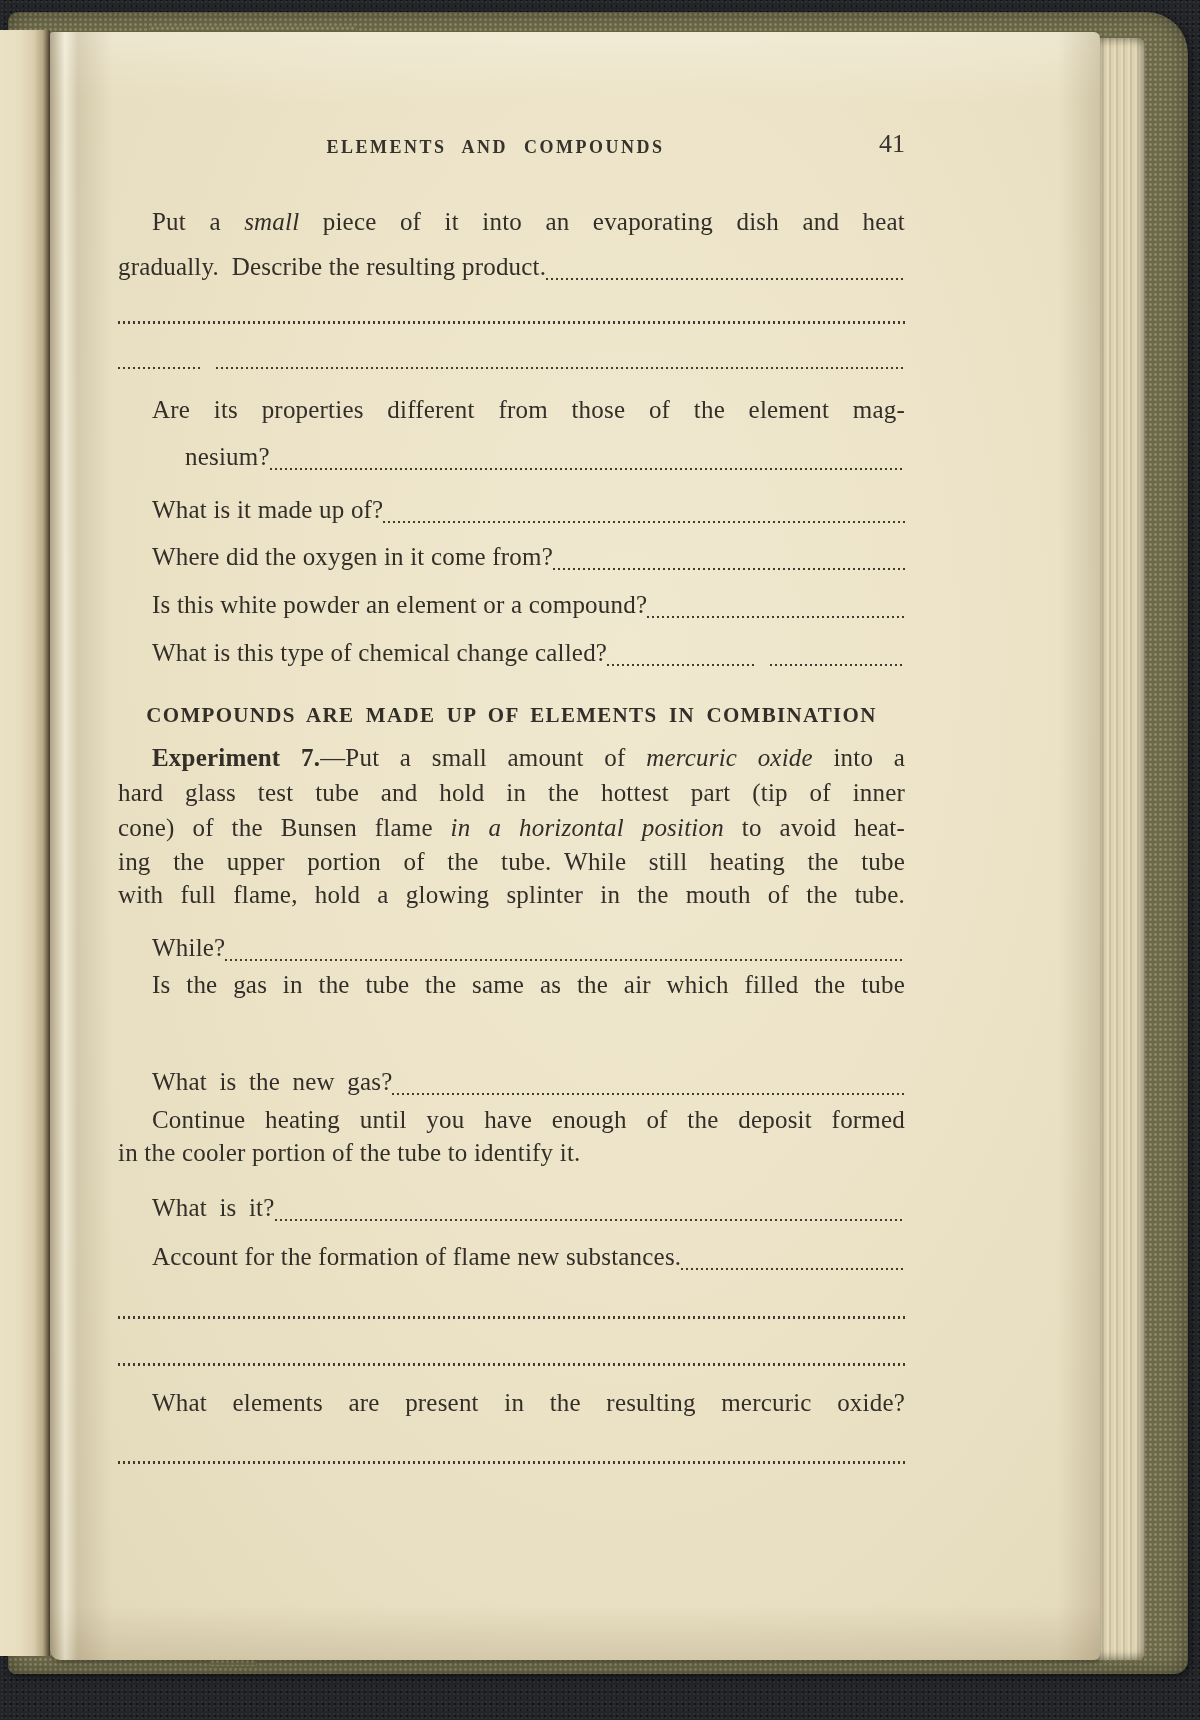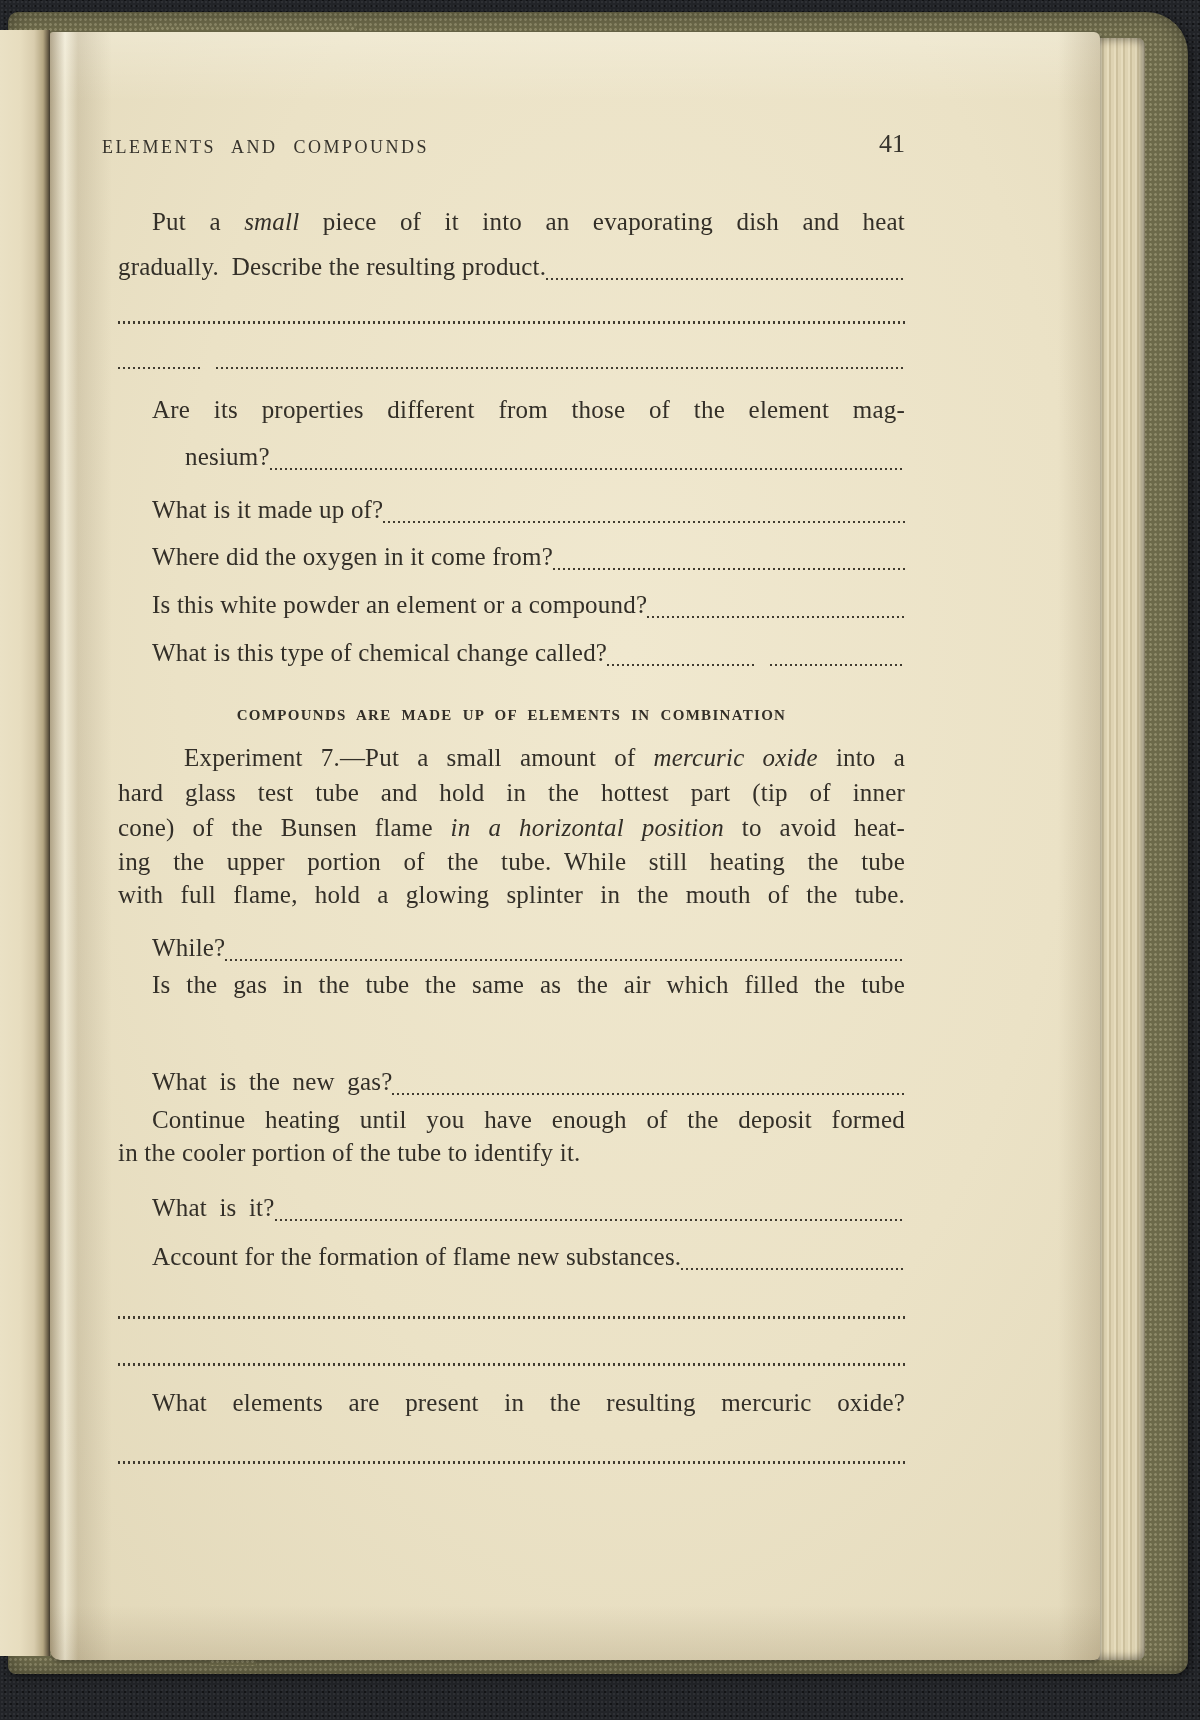--- a/index.html
+++ b/index.html
@@ -75,31 +75,31 @@
     background-size:auto 2px;background-repeat:repeat-x;background-position:0 bottom;
   }
   .leader.fixed{flex:0 0 auto;}
   .gap{flex:0 0 auto;height:2px;}
   .blank{
     position:absolute;left:68px;width:787px;height:3px;
     background-image:repeating-linear-gradient(90deg,#403b30 0 2px, transparent 2px 5px);
   }
   .blank.rowflex{background:none;display:flex;}
   .it{font-style:italic;}
-  .bd{font-weight:normal;margin-left:32px;}
+  .bd{font-weight:bold;}
   .running-head{
     position:absolute;left:68px;width:787px;top:103px;
     font-size:18px;line-height:24px;letter-spacing:2.5px;word-spacing:9px;
-    text-align:left;color:#36332c;transform:translateX(-16px);
+    text-align:center;color:#36332c;transform:translateX(-16px);font-weight:bold;
   }
   .page-num{
     position:absolute;right:195px;top:97px;font-size:26px;line-height:30px;color:#36332c;
   }
   .sect-head{
-    font-size:15px;font-weight:bold;letter-spacing:1.3px;word-spacing:5px;
+    font-size:21px;font-weight:bold;letter-spacing:1.3px;word-spacing:5px;
     text-align:center;color:#332f28;
   }
   .ws{word-spacing:6px;}
 </style>
 </head>
 <body>
 
 <div class="scene">
 
   <div class="cover"></div>

